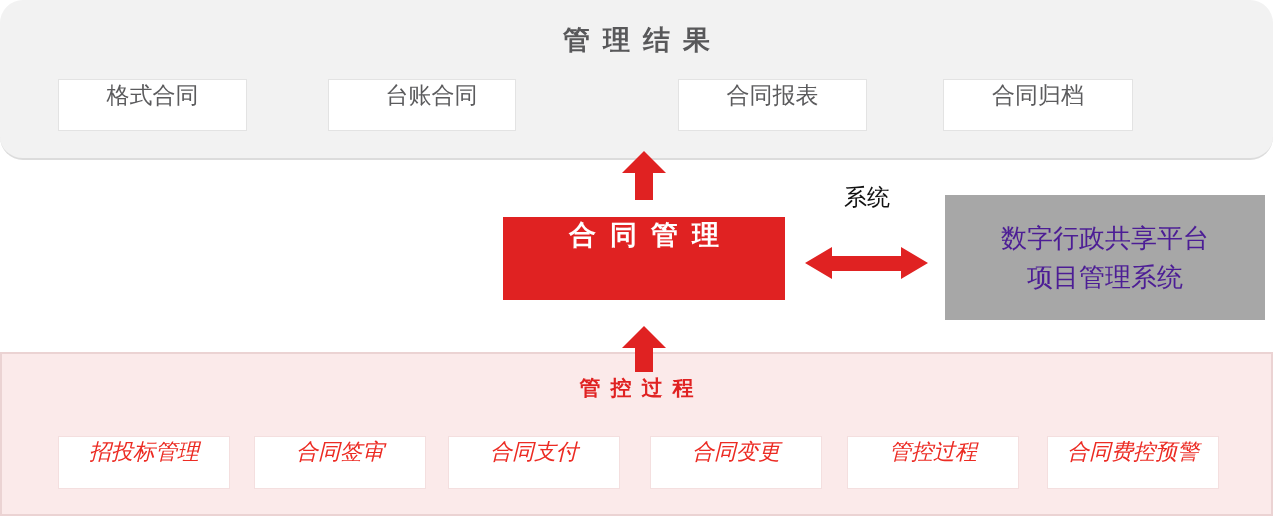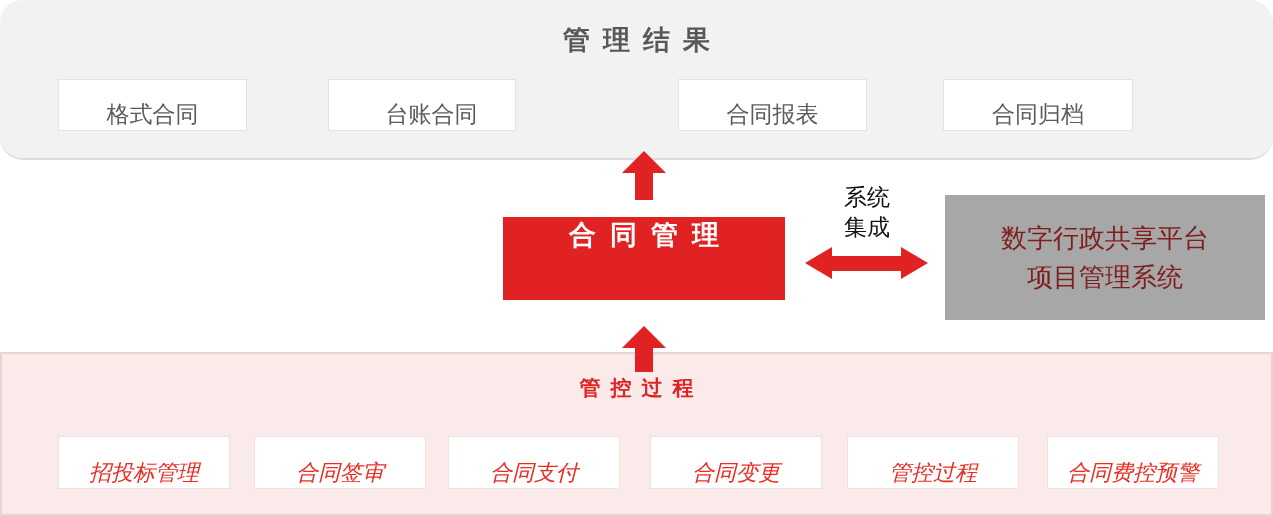--- a/index.html
+++ b/index.html
@@ -26,21 +26,21 @@
     text-align: center;
     font-size: 27px; font-weight: bold;
     color: #58585A;
     letter-spacing: 13px; text-indent: 13px;
   }
 
   
   .wbox {
     position: absolute;
     background: #ffffff;
-    display: flex; align-items: flex-end; justify-content: center;
+    display: flex; align-items: flex-start; justify-content: center;
     box-sizing: border-box;
   }
   .wbox.toprow {
     top: 79px; height: 52px;
     border: 1px solid #E3E3E3;
     font-size: 23px; color: #5B5B5D;
   }
   .t1 { left: 58px;  width: 189px; }
   .t2 { left: 328px; width: 188px; padding-left: 19px; }
   .t3 { left: 678px; width: 189px; }
@@ -112,21 +112,21 @@
     border-top: 16px solid transparent;
     border-bottom: 16px solid transparent;
     border-left: 27px solid #E02222;
   }
 
   
   .platform-box {
     position: absolute; left: 945px; top: 195px;
     width: 320px; height: 125px;
     background: #A7A7A7;
-    color: #7f1d1d;
+    color: #4c1d95;
     display: flex; flex-direction: column;
     align-items: center; justify-content: center;
     font-size: 26px; line-height: 39px;
     text-align: center;
     z-index: 2;
   }
 
   
   .panel-bottom {
     position: absolute; left: 0; top: 352px;
@@ -170,21 +170,20 @@
     <div class="arrow-head"></div>
     <div class="arrow-stem"></div>
   </div>
 
   <div class="main-box">
     <span>合同管理</span>
   </div>
 
   <div class="integration-label">
     <div>系统</div>
-    <div>集成</div>
   </div>
 
   <div class="double-arrow">
     <div class="da-left"></div>
     <div class="da-bar"></div>
     <div class="da-right"></div>
   </div>
 
   <div class="platform-box">
     <div>数字行政共享平台</div>

